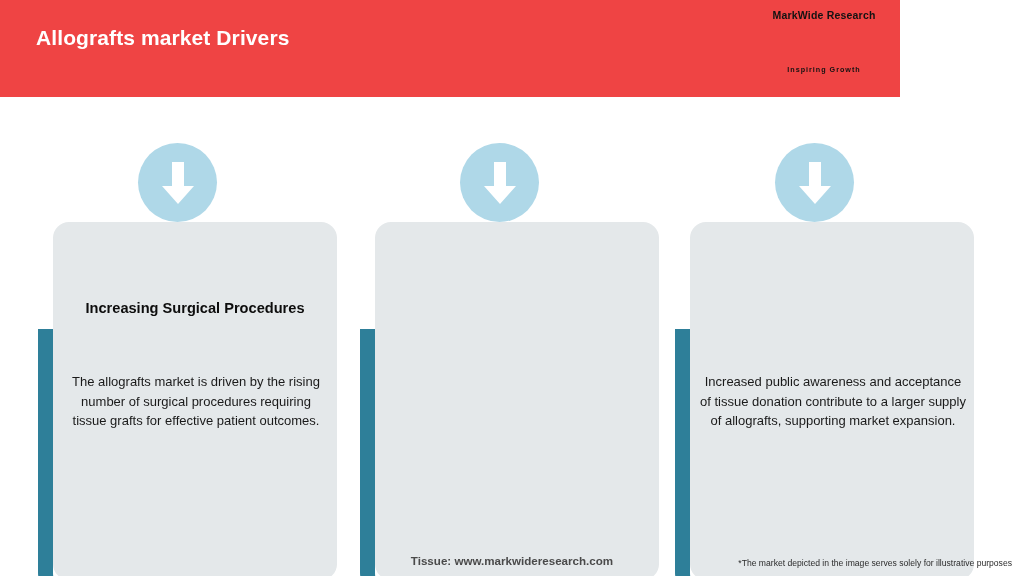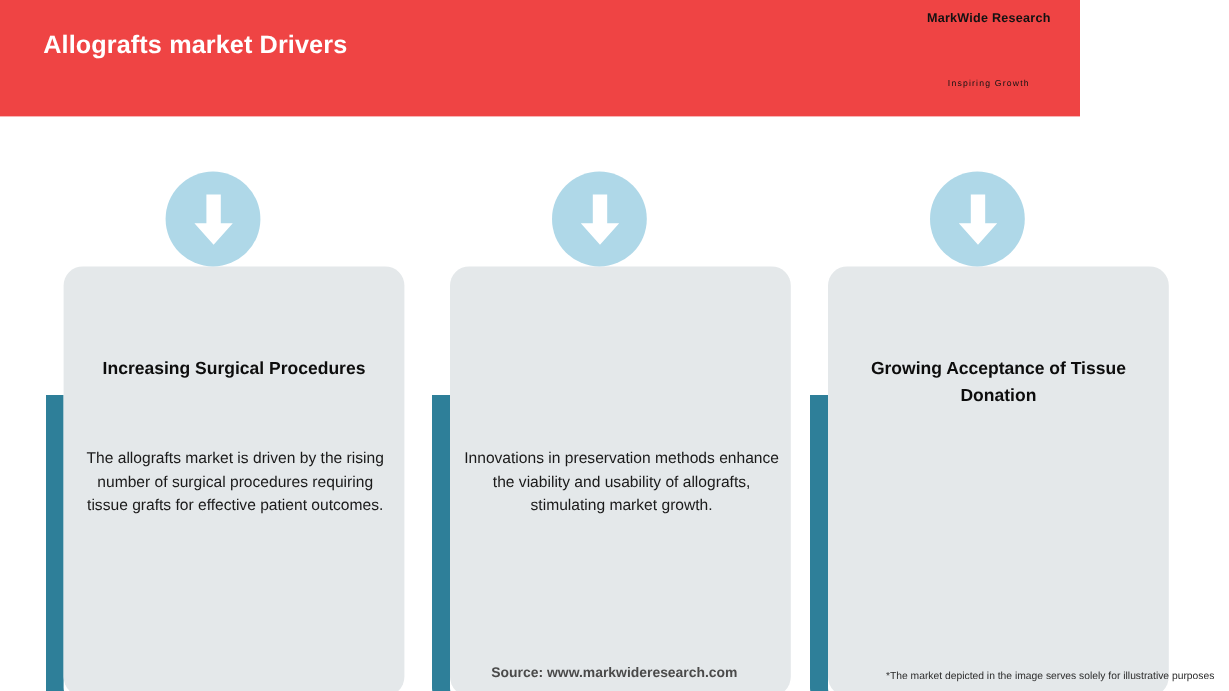--- a/index.html
+++ b/index.html
@@ -55,21 +55,21 @@
     font-size: 10.5px;
     font-weight: bold;
     color: #121212;
     letter-spacing: 0.2px;
     line-height: 12px;
     margin-top: 1px;
     white-space: nowrap;
   }
   .logo-tag {
     font-size: 7.2px;
-    font-weight: normal;
+    font-weight: bold;
     color: #121212;
     letter-spacing: 1.0px;
     line-height: 9px;
     white-space: nowrap;
     margin-top: 44px;
   }
 
   
   .cards {
     position: absolute;
@@ -199,37 +199,36 @@
     <div class="icon-circle">
       <svg width="38" height="46" viewBox="0 0 38 46">
         <path d="M13 2 L25 2 L25 26 L35 26 L19 44 L3 26 L13 26 Z" fill="#ffffff"></path>
       </svg>
     </div>
   </div>
 
   <div class="card-wrap c2">
     <div class="card-frame"></div>
     <div class="card">
-      <div class="card-body">Innovations in preservation methods enhance the viability and usability of allografts, stimulating market growth.</div>
     </div>
     <div class="icon-circle">
       <svg width="38" height="46" viewBox="0 0 38 46">
         <path d="M13 2 L25 2 L25 26 L35 26 L19 44 L3 26 L13 26 Z" fill="#ffffff"></path>
       </svg>
     </div>
   </div>
 
   <div class="card-wrap c3">
     <div class="card-frame"></div>
     <div class="card">
-      <div class="card-title">Growing Acceptance of Tissue Donation</div>
+      <div class="card-body">Increased public awareness and acceptance of tissue donation contribute to a larger supply of allografts, supporting market expansion.</div>
     </div>
     <div class="icon-circle">
       <svg width="38" height="46" viewBox="0 0 38 46">
         <path d="M13 2 L25 2 L25 26 L35 26 L19 44 L3 26 L13 26 Z" fill="#ffffff"></path>
       </svg>
     </div>
   </div>
 
 </div>
 
-<div class="source">Source: www.markwideresearch.com</div>
+<div class="source">Tissue: www.markwideresearch.com</div>
 <div class="disclaimer">*The market depicted in the image serves solely for illustrative purposes</div>
 
 </body></html>

